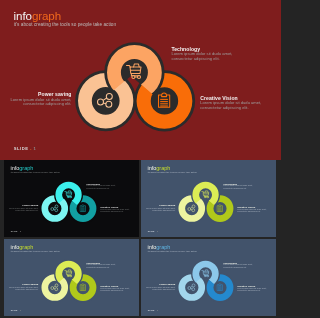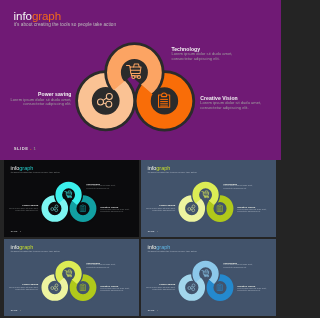--- a/index.html
+++ b/index.html
@@ -37,21 +37,21 @@
   #th3{left:4px;top:78.8px;}
   #th4{left:140.6px;top:78.8px;}
 
   svg.art{position:absolute;left:0;top:0;display:block;}
 </style>
 </head>
 <body>
 
 <div id="page">
 
-  <div class="slide" style="background: #701a75;">
+  <div class="slide" style="background: #7f1d1d;">
     <svg class="art" width="281" height="160" viewBox="0 0 281 160">
       <defs>
         <clipPath class="hpTL" id="hpTL1">
             <polygon points="-400,519.51 400,-148.62 400,700 -400,700"></polygon>
           </clipPath>
         <clipPath class="hpTR" id="hpTR1">
             <polygon points="-400,-380.02 400,306.84 400,700 -400,700"></polygon>
           </clipPath>
         <mask class="mT" id="mT1">
           <rect x="0" y="0" width="281" height="160" fill="#fff"></rect>

